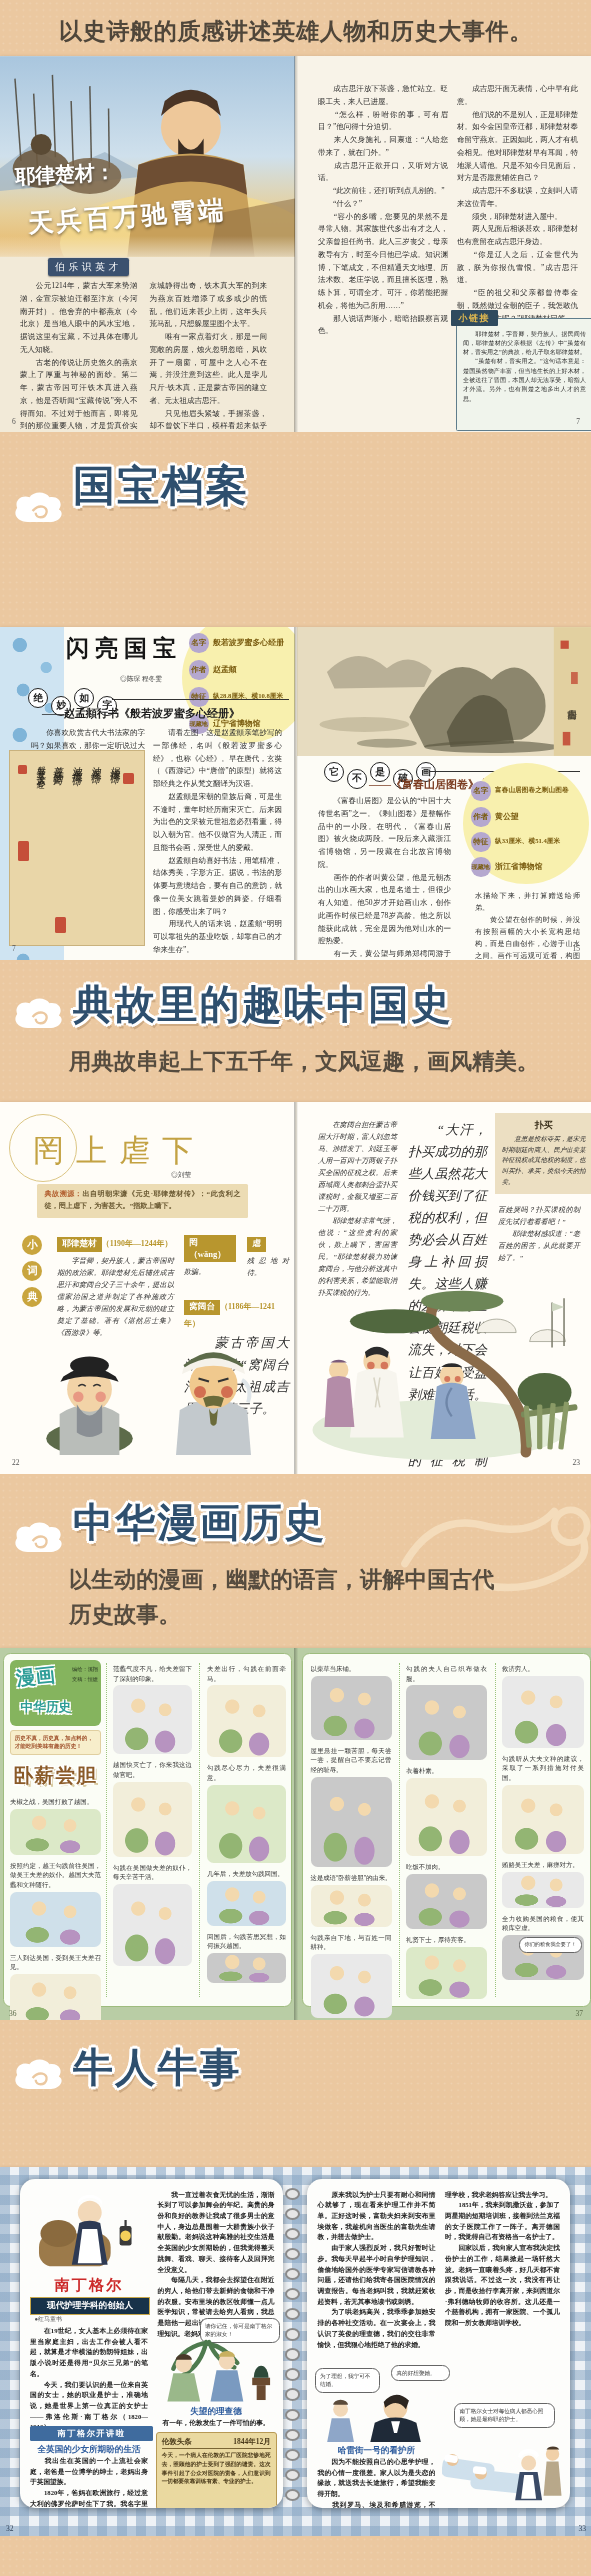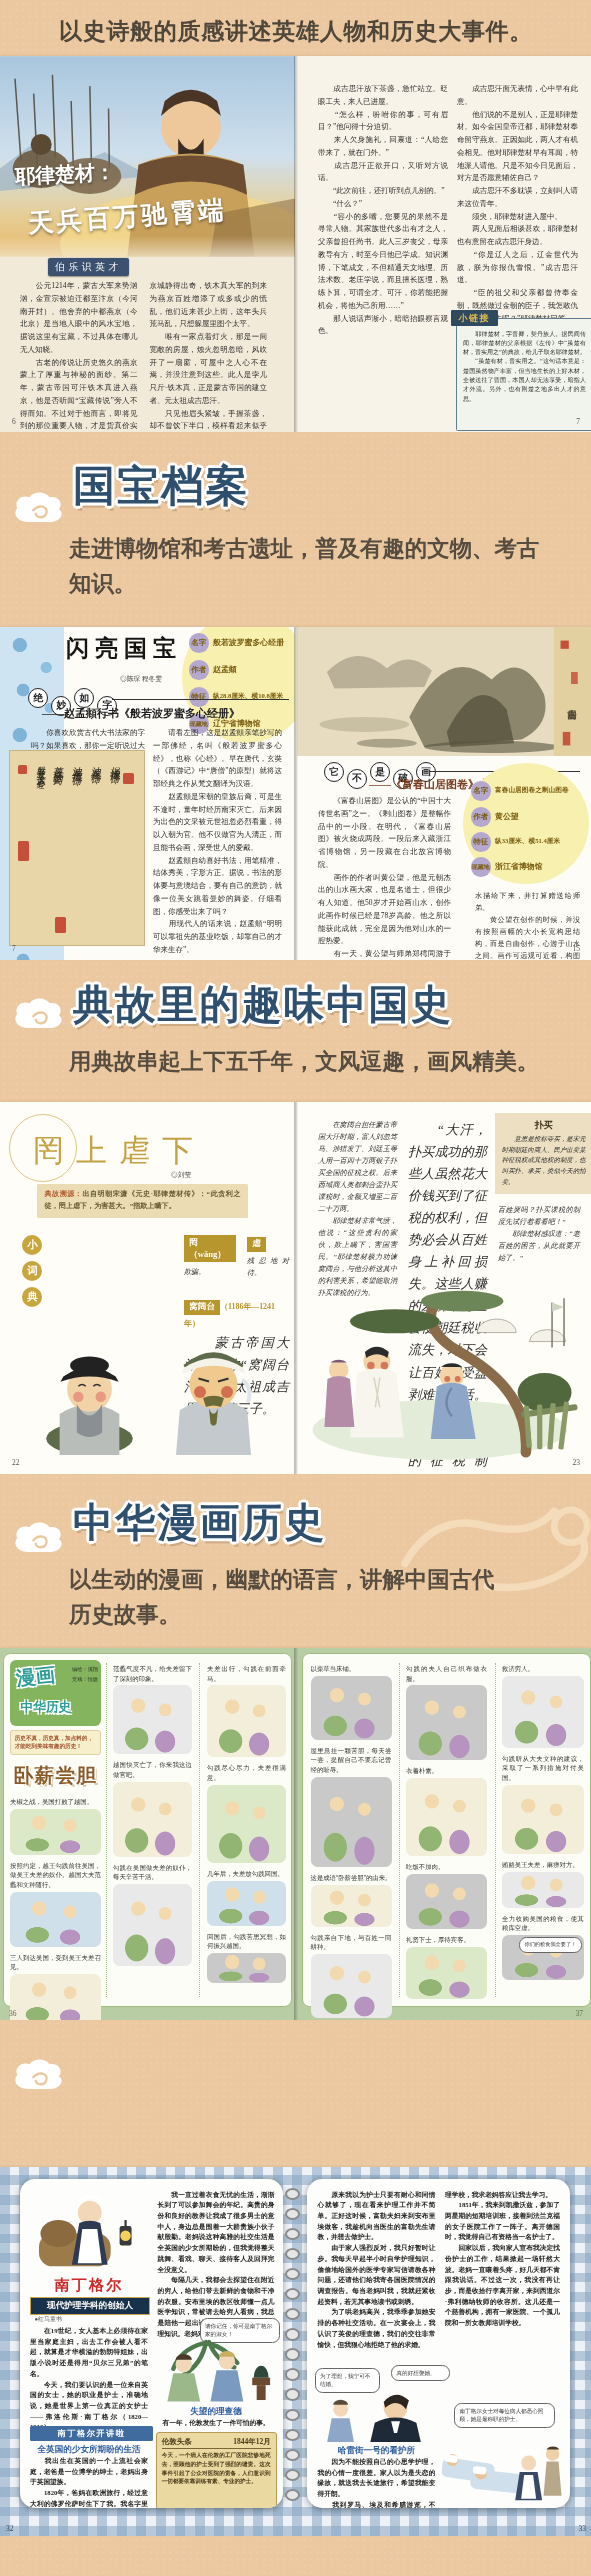--- a/index.html
+++ b/index.html
@@ -185,21 +185,20 @@
     </div>
     <div class="gutter"></div>
   </div>
 
   <div class="band" style="top:432px;height:195px;">
     <svg class="cloud" style="left:11.2px;top:58px;" width="54" height="36" viewBox="0 0 70 44">
       <path fill="#fff" d="M22 40 C8 40 2 30 8 22 C4 12 14 4 24 8 C30 0 44 0 50 8 C62 6 68 16 62 24 C70 28 64 40 52 40 Z"></path>
       <path fill="none" stroke="#ebc8a0" stroke-width="3" d="M28 26 c8 -10 20 -6 18 2 c-2 8 -14 8 -14 0"></path>
     </svg>
     <div class="btitle" style="left:73px;top:26px;font-size:42px;">国宝档案</div>
-    <div class="bdesc" style="left:69px;top:99px;width:485px;">走进博物馆和考古遗址，普及有趣的文物、考古知识。</div>
   </div>
 
   <div class="spread" style="top:627px;height:333px;">
 
     <div class="abs" style="left:0;top:0;width:295px;height:333px;background:#fdfcf6;overflow:hidden;">
       <div class="abs floral" style="left:0;top:0;width:64px;height:333px;"></div>
       <div class="abs infocircle" style="left:182px;top:-15px;width:129px;height:131px;"></div>
       <div class="inforow" style="left:189px;top:6px;">
         <span class="infolabel">名字</span>
         <span class="infoval">般若波罗蜜多心经册</span>
@@ -316,20 +315,24 @@
       <div class="abs" style="left:9px;top:12px;width:66px;height:66px;border:1.5px solid #dcc684;border-radius:50%;"></div>
       <div class="abs" style="left:33px;top:28.4px;font-size:31px;color:#c3a243;letter-spacing:12px;font-family:'DejaVu Sans',sans-serif;">罔上虐下</div>
       <div class="abs" style="left:171px;top:69px;font-size:6.7px;color:#444;">◎刘莹</div>
       <div class="abs originbox" style="left:37px;top:82px;width:196px;">
         <span style="color:#b05a2a;">典故溯源：</span><span>出自明朝宋濂《元史·耶律楚材传》：“此贪利之徒，罔上虐下，为害甚大。”指欺上瞒下。</span>
       </div>
       <div class="abs" style="left:22.4px;top:133px;display:flex;flex-direction:column;gap:6px;">
         <span class="dictchar">小</span>
         <span class="dictchar">词</span>
         <span class="dictchar">典</span>
+      </div>
+      <div class="abs" style="left:57px;top:133px;width:117px;">
+        <div><span class="goldbar">耶律楚材</span><span class="goldyears">（1190年—1244年）</span></div>
+        <div class="bodytext brush" style="margin-top:3.7px;font-size:7.1px;">　　字晋卿，契丹族人，蒙古帝国时期的政治家。耶律楚材先后辅佐成吉思汗和窝阔台父子三十余年，提出以儒家治国之道并制定了各种施政方略，为蒙古帝国的发展和元朝的建立奠定了基础。著有《湛然居士集》《西游录》等。</div>
       </div>
       <div class="abs" style="left:184px;top:133px;width:52px;">
         <div><span class="goldbar">罔（wǎng）</span></div>
         <div class="bodytext brush" style="margin-top:3.7px;font-size:7.1px;">欺骗。</div>
       </div>
       <div class="abs" style="left:247px;top:133px;width:42px;">
         <div><span class="goldbar">虐</span></div>
         <div class="bodytext brush" style="margin-top:3.7px;font-size:7.1px;">残忍地对待。</div>
       </div>
       <div class="abs" style="left:184px;top:196px;width:105px;">
@@ -552,20 +555,21 @@
     <div class="pagenum" style="left:9px;top:361px;color:#5b6b49;">36</div>
     <div class="pagenum" style="right:9px;top:361px;color:#5b6b49;">37</div>
     <div class="gutter"></div>
   </div>
 
   <div class="band" style="top:2020px;height:147px;">
     <svg class="cloud" style="left:11.2px;top:37px;" width="54" height="36" viewBox="0 0 70 44">
       <path fill="#fff" d="M22 40 C8 40 2 30 8 22 C4 12 14 4 24 8 C30 0 44 0 50 8 C62 6 68 16 62 24 C70 28 64 40 52 40 Z"></path>
       <path fill="none" stroke="#ebc8a0" stroke-width="3" d="M28 26 c8 -10 20 -6 18 2 c-2 8 -14 8 -14 0"></path>
     </svg>
+    <div class="btitle" style="left:73px;top:19.5px;font-size:40px;">牛人牛事</div>
   </div>
 
   <div class="spread gingham" style="top:2167px;height:369px;">
 
     <div class="notepage" style="left:19.5px;top:12px;width:263px;height:329px;overflow:hidden;">
       <svg class="abs" style="left:16.5px;top:10.5px;" width="106" height="84" viewBox="0 0 142 112">
         <rect x="4" y="58" width="96" height="44" rx="18" fill="#9c7a4a"></rect>
         <ellipse cx="30" cy="58" rx="24" ry="18" fill="#8a6a3e"></ellipse>
         <circle cx="72" cy="30" r="16" fill="#f2d8b8"></circle>
         <path d="M56 22 a16 12 0 0 1 32 0 L88 14 a18 14 0 0 0 -32 0 Z" fill="#fff"></path>

